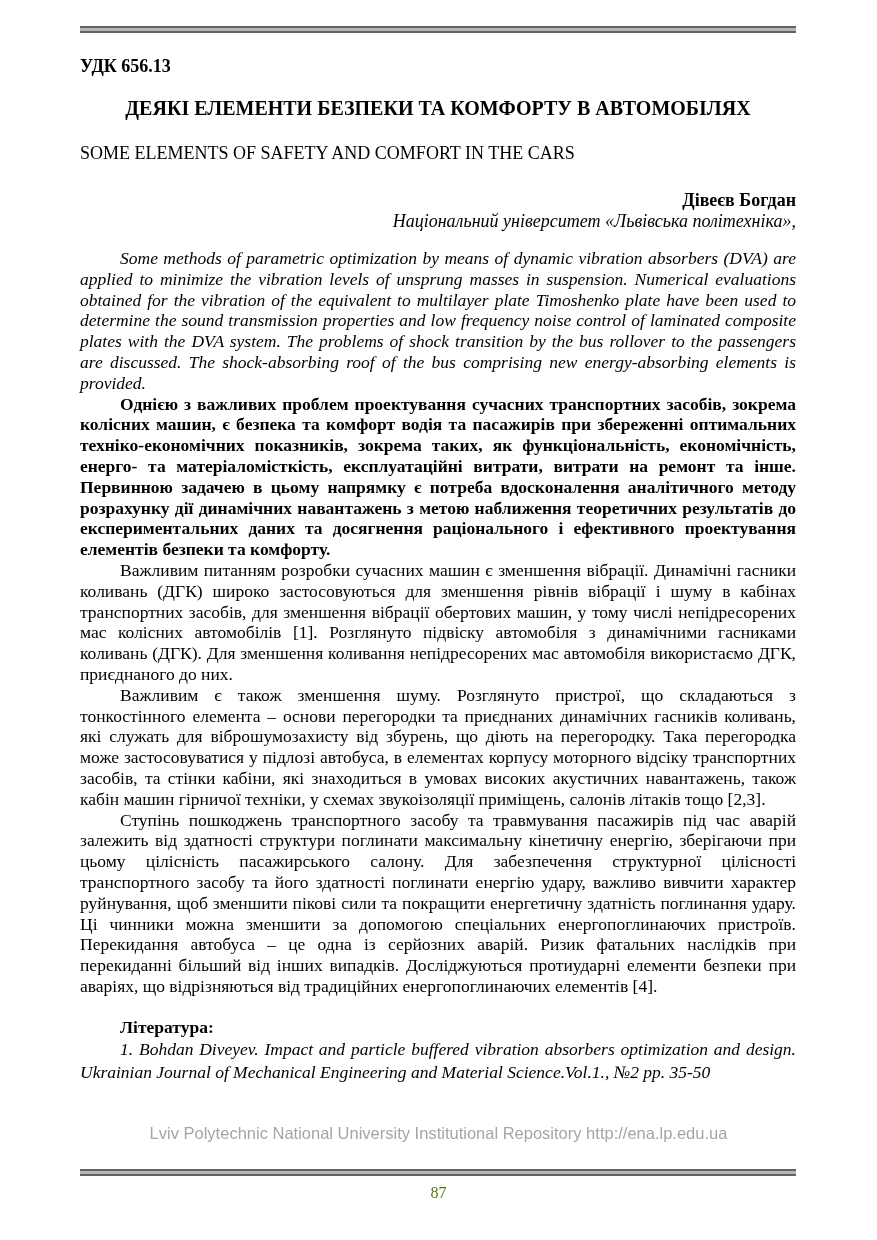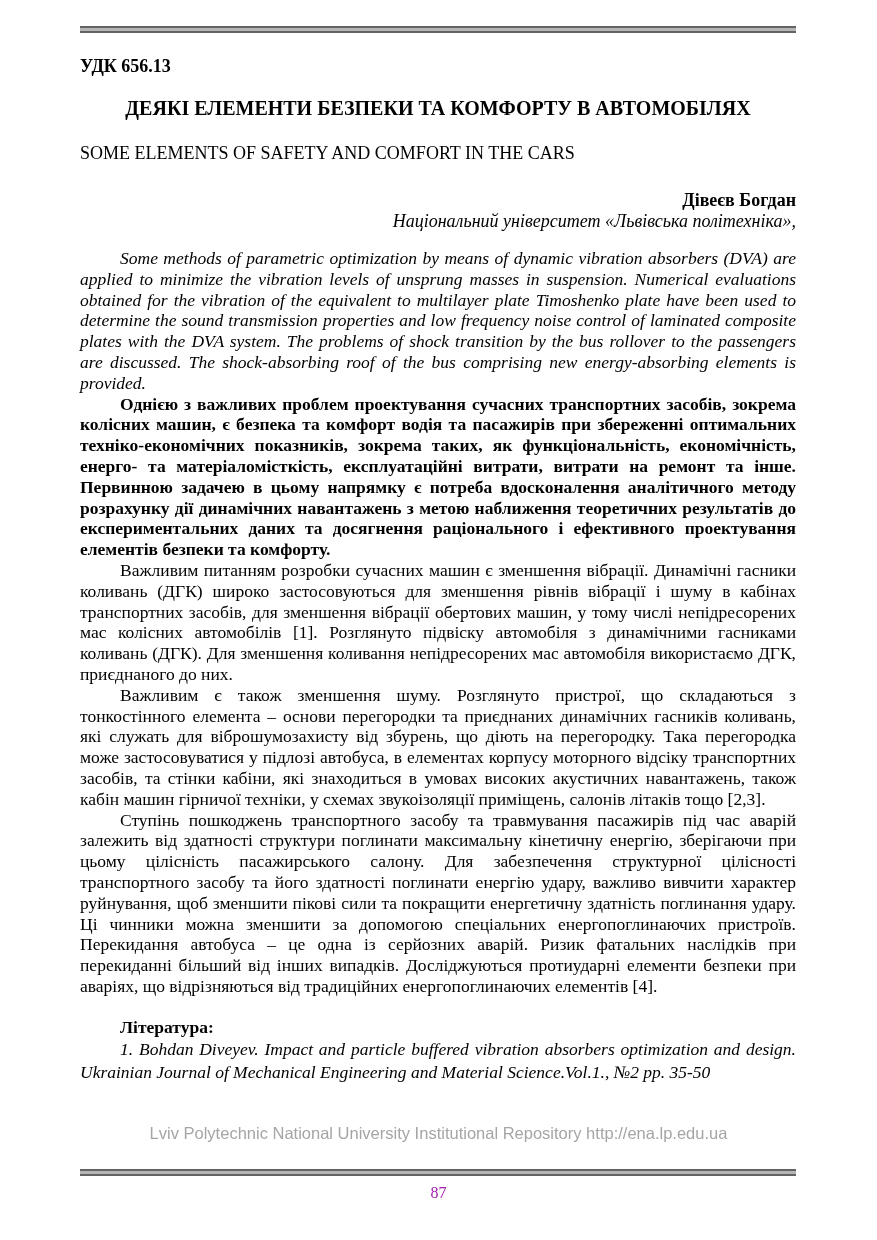--- a/index.html
+++ b/index.html
@@ -105,21 +105,21 @@
     color: #a5a5a5;
     z-index: 1;
   }
   .page-number {
     position: absolute;
     left: 50%;
     transform: translateX(-50%);
     top: 1184px;
     font-family: "Liberation Serif", serif;
     font-size: 16px;
-    color: #a21caf;
+    color: #4d7c0f;
     z-index: 2;
   }
 </style>
 </head>
 <body>
 
 <div class="page">
   <div class="content">
 
 

